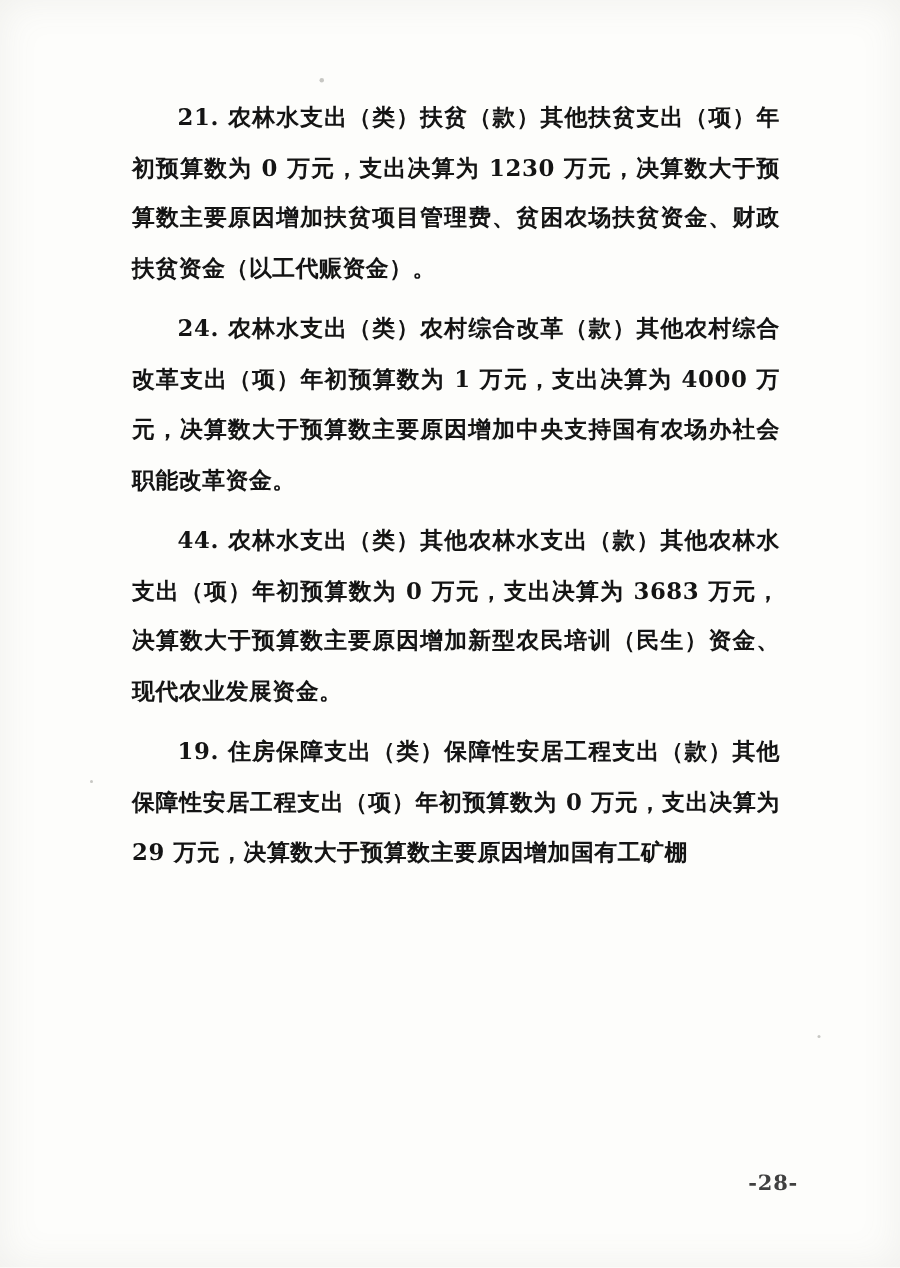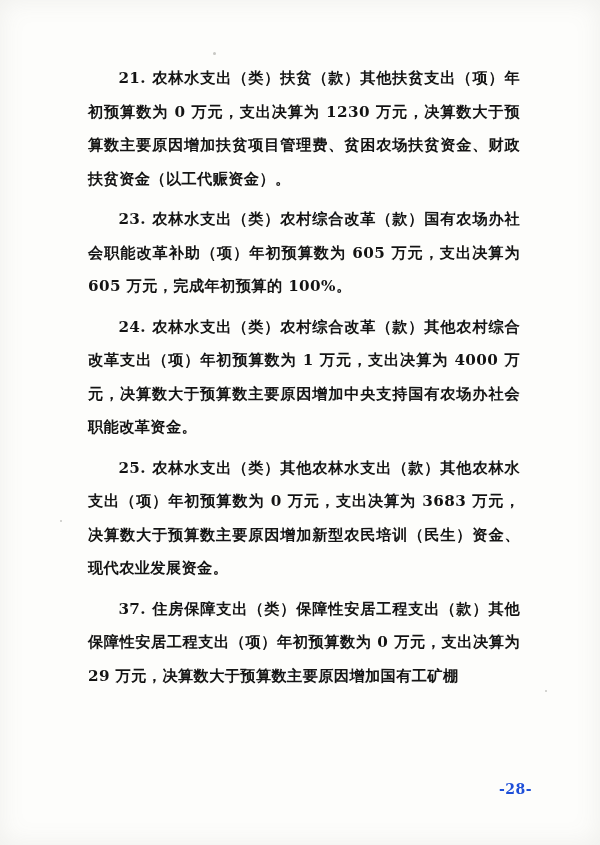--- a/index.html
+++ b/index.html
@@ -37,21 +37,21 @@
     text-indent: 2em;
     font-weight: 600;
     font-family: "DejaVu Serif", "Liberation Serif", serif;
     -webkit-font-smoothing: none;
   }
   .page-number {
     position: absolute;
     right: 68px;
     bottom: 48px;
     font-size: 14px;
-    color: #1d4ed8;
+    color: #404040;
     font-weight: 600;
     letter-spacing: 0.5px;
   }
   .speck {
     position: absolute;
     background: #9a9a95;
     border-radius: 50%;
     opacity: 0.55;
   }
   .edge-shade {
@@ -65,22 +65,21 @@
 <body>
 
 <div class="page">
 
   <div class="speck" style="left:213px;top:52px;width:3px;height:3px;"></div>
   <div class="speck" style="left:60px;top:520px;width:2px;height:2px;"></div>
   <div class="speck" style="left:545px;top:690px;width:2px;height:2px;"></div>
 
   <div class="page-inner">
     <p class="para">21. 农林水支出（类）扶贫（款）其他扶贫支出（项）年初预算数为 0 万元，支出决算为 1230 万元，决算数大于预算数主要原因增加扶贫项目管理费、贫困农场扶贫资金、财政扶贫资金（以工代赈资金）。</p>
-    <p class="para">23. 农林水支出（类）农村综合改革（款）国有农场办社会职能改革补助（项）年初预算数为 605 万元，支出决算为 605 万元，完成年初预算的 100%。</p>
     <p class="para">24. 农林水支出（类）农村综合改革（款）其他农村综合改革支出（项）年初预算数为 1 万元，支出决算为 4000 万元，决算数大于预算数主要原因增加中央支持国有农场办社会职能改革资金。</p>
-    <p class="para">25. 农林水支出（类）其他农林水支出（款）其他农林水支出（项）年初预算数为 0 万元，支出决算为 3683 万元，决算数大于预算数主要原因增加新型农民培训（民生）资金、现代农业发展资金。</p>
-    <p class="para">37. 住房保障支出（类）保障性安居工程支出（款）其他保障性安居工程支出（项）年初预算数为 0 万元，支出决算为 29 万元，决算数大于预算数主要原因增加国有工矿棚</p>
+    <p class="para">44. 农林水支出（类）其他农林水支出（款）其他农林水支出（项）年初预算数为 0 万元，支出决算为 3683 万元，决算数大于预算数主要原因增加新型农民培训（民生）资金、现代农业发展资金。</p>
+    <p class="para">19. 住房保障支出（类）保障性安居工程支出（款）其他保障性安居工程支出（项）年初预算数为 0 万元，支出决算为 29 万元，决算数大于预算数主要原因增加国有工矿棚</p>
   </div>
 
   <div class="page-number">-28-</div>
 
   <div class="edge-shade"></div>
 </div>
 
 </body></html>

